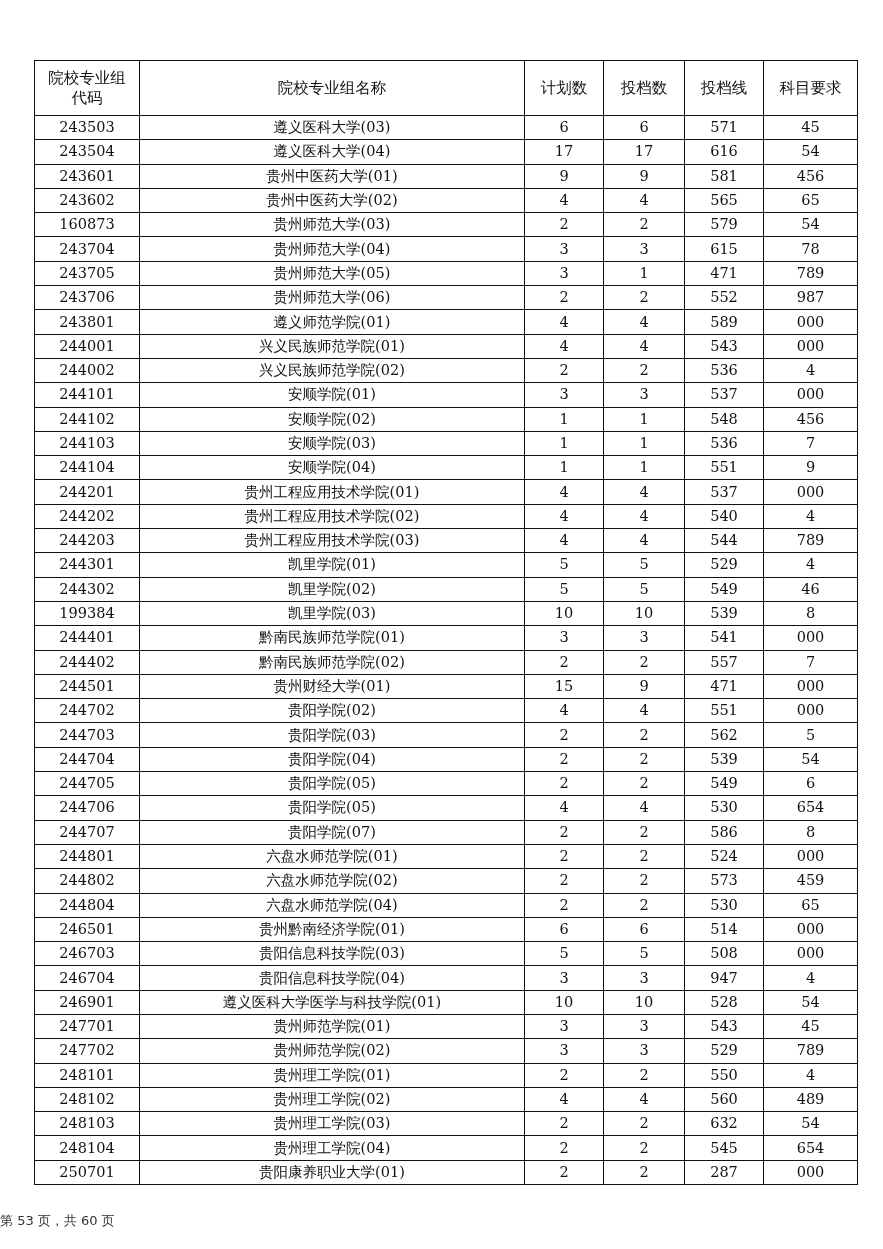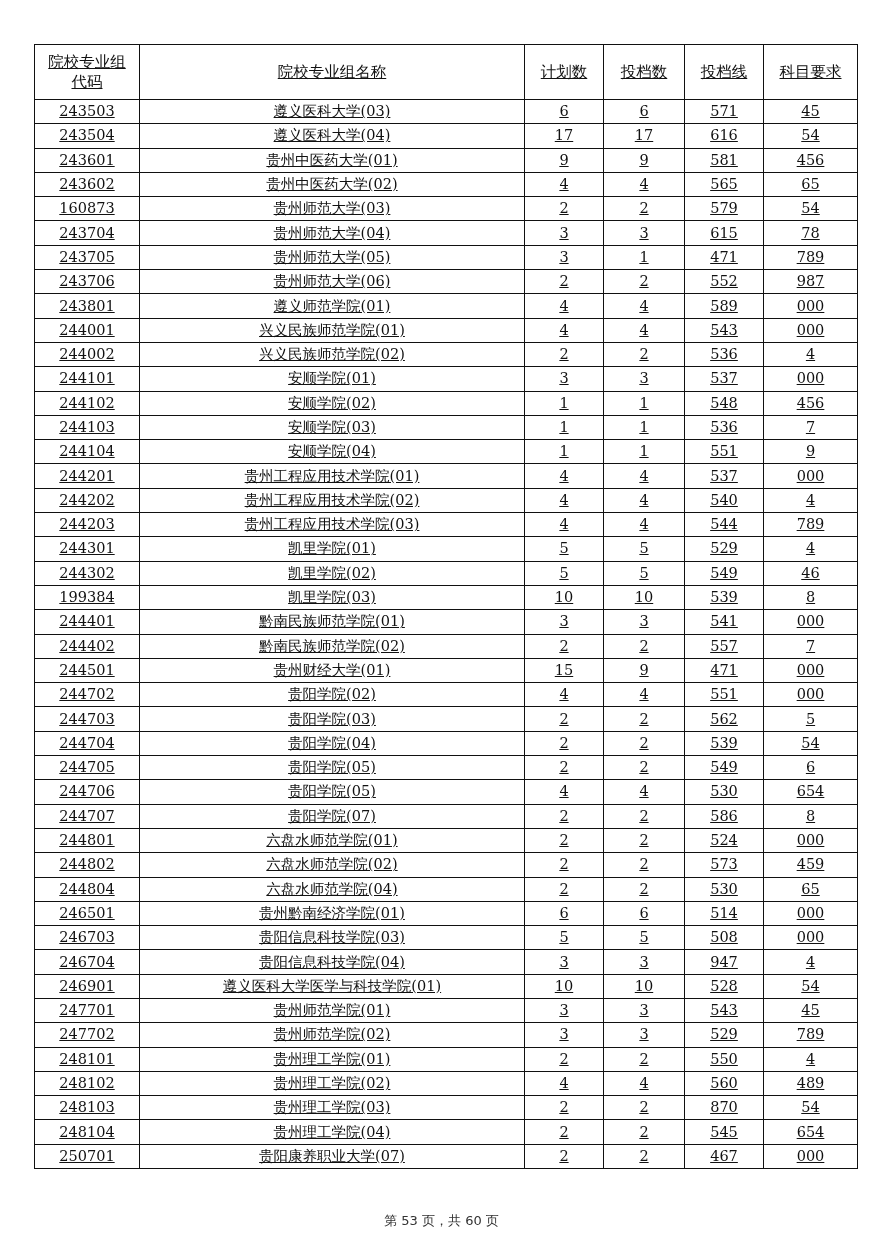--- a/index.html
+++ b/index.html
@@ -1,25 +1,25 @@
 <!DOCTYPE html>
 <html><head>
 <meta charset="utf-8">
 <style>
   html, body { margin: 0; padding: 0; background: #ffffff; }
   body { width: 883px; height: 1249px; position: relative; overflow: hidden;
          font-family: "DejaVu Serif", "Liberation Serif", serif; color: #111; }
-  .page { position: absolute; left: 34px; top: 44px; width: 823px; text-decoration: underline; }
+  .page { position: absolute; left: 34px; top: 60px; width: 823px; }
   table { border-collapse: collapse; width: 823px; table-layout: fixed; }
   th, td { border: 1.6px solid #111; text-align: center; padding: 0; overflow: hidden; white-space: nowrap; }
   th { height: 54px; font-weight: normal; font-size: 15.5px; line-height: 20px; }
   td { height: 23.3px; font-size: 14.5px; line-height: 23px; }
   col.c1 { width: 105px; } col.c2 { width: 385px; } col.c3 { width: 79px; }
   col.c4 { width: 81px; } col.c5 { width: 79px; } col.c6 { width: 94px; }
-  .footer { position: absolute; left: 0; width: 883px; top: 1212px; text-align: center;
+  .footer { position: absolute; left: 0; width: 883px; top: 1212px; 
             font-size: 13px; color: #333; font-family: "DejaVu Sans", "Liberation Sans", sans-serif; }
 </style>
 </head>
 <body>
 
 <div class="page">
   <table>
     <colgroup>
       <col class="c1">
         <col class="c2">
@@ -368,36 +368,36 @@
           <td>4</td>
           <td>4</td>
           <td>560</td>
           <td>489</td>
         </tr>
         <tr>
           <td>248103</td>
           <td>贵州理工学院(03)</td>
           <td>2</td>
           <td>2</td>
-          <td>870</td>
+          <td>632</td>
           <td>54</td>
         </tr>
         <tr>
           <td>248104</td>
           <td>贵州理工学院(04)</td>
           <td>2</td>
           <td>2</td>
           <td>545</td>
           <td>654</td>
         </tr>
         <tr>
           <td>250701</td>
-          <td>贵阳康养职业大学(07)</td>
-          <td>2</td>
-          <td>2</td>
-          <td>467</td>
+          <td>贵阳康养职业大学(01)</td>
+          <td>2</td>
+          <td>2</td>
+          <td>287</td>
           <td>000</td>
         </tr>
       </tbody>
   </table>
 </div>
 
 <div class="footer">第 53 页，共 60 页</div>
 
 </body></html>

